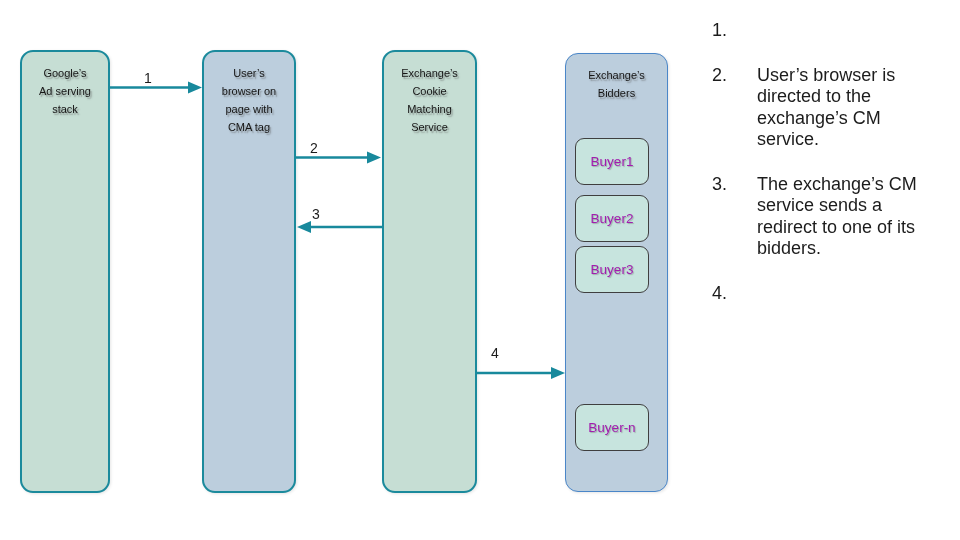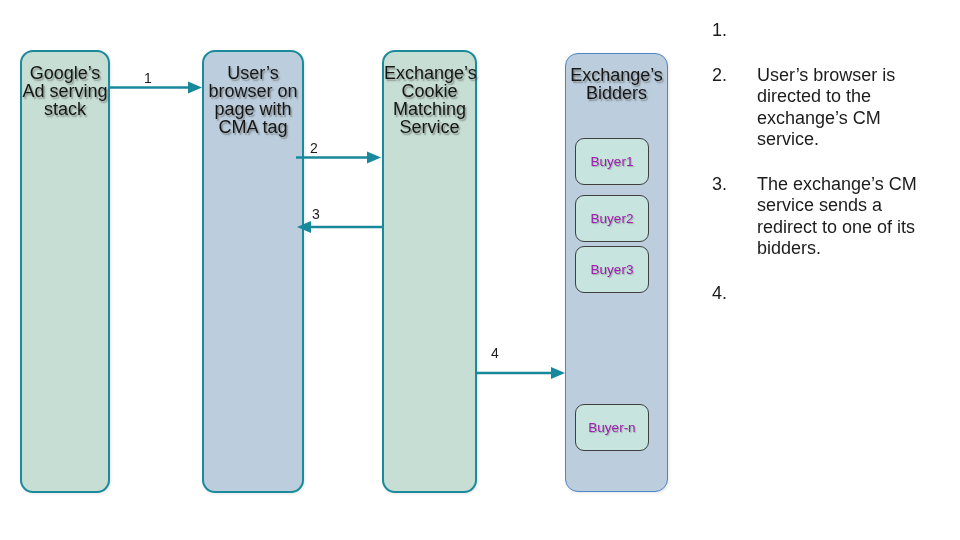--- a/index.html
+++ b/index.html
@@ -21,21 +21,21 @@
     border: 2px solid #1b8a9c;
     box-shadow: 1px 1px 3px rgba(0,0,0,0.10);
   }
   .node.green { background: #c6ded4; }
   .node.blue  { background: #bccedd; }
   .node.bidders { border: 1.6px solid #4a86c8; }
 
   .node-title {
     padding-top: 12px;
     text-align: center;
-    font-size: 18px;
+    font-size: 11px;
     line-height: 18px;
     white-space: pre-line;
     color: #161616;
     text-shadow: 1.5px 1.5px 1.5px rgba(80,80,80,0.50);
   }
 
   
   .buyer {
     position: absolute;
     left: 9px;
@@ -90,21 +90,21 @@
 <body>
 
 <div class="slide">
 
   <div class="node green" style="left:20px; top:50px; width:90px; height:443px;">
     <div class="node-title">Google’s
 Ad serving
 stack</div>
   </div>
 
-  <div class="node blue" style="left:202px; top:50px; width:102px; height:443px;">
+  <div class="node blue" style="left:202px; top:50px; width:94px; height:443px;">
     <div class="node-title">User’s
 browser on
 page with
 CMA tag</div>
   </div>
 
   <div class="node green" style="left:382px; top:50px; width:95px; height:443px;">
     <div class="node-title">Exchange’s
 Cookie
 Matching

